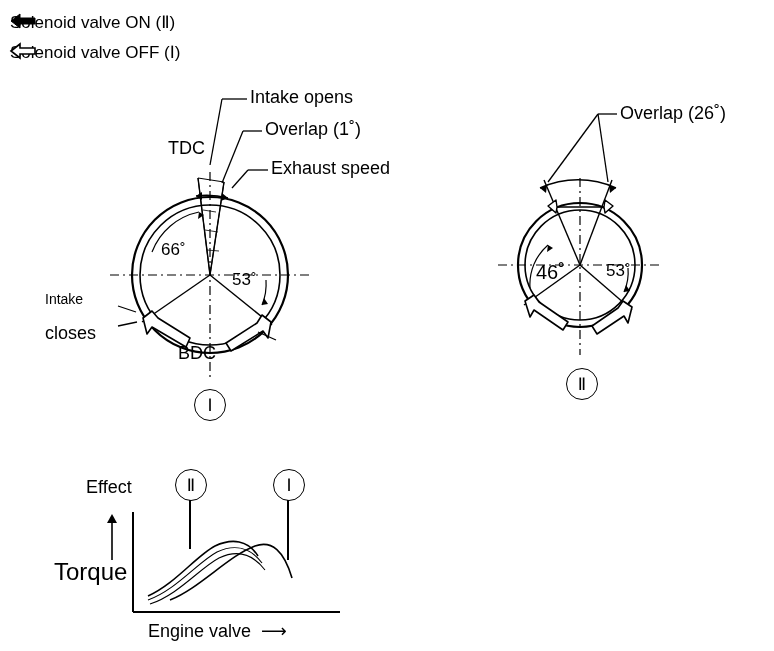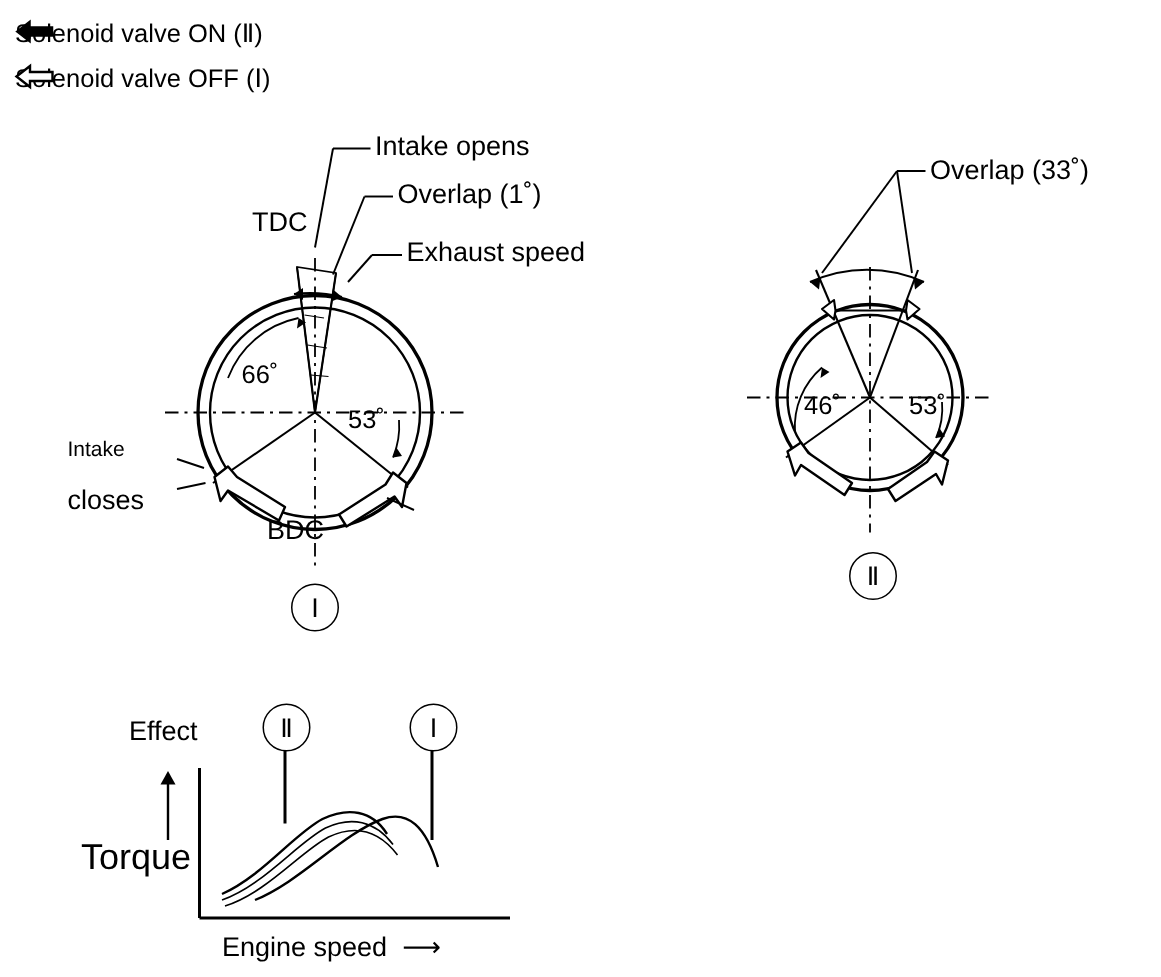--- a/index.html
+++ b/index.html
@@ -152,22 +152,22 @@
 
     <path d="M525 301 L534 295 L539 302 L568 322 L563 330 L534 310 L530 317 Z" fill="#fff" stroke="#000" stroke-width="1.6" stroke-linejoin="round"></path>
 
     <path d="M632 307 L623 301 L618 308 L592 326 L597 334 L624 316 L628 323 Z" fill="#fff" stroke="#000" stroke-width="1.6" stroke-linejoin="round"></path>
 
     <line x1="617" y1="114" x2="598" y2="114" stroke="#000" stroke-width="1.3"></line>
     <line x1="598" y1="114" x2="548" y2="182" stroke="#000" stroke-width="1.3"></line>
     <line x1="598" y1="114" x2="608" y2="182" stroke="#000" stroke-width="1.3"></line>
   </svg>
 
-  <div class="txt" style="left:620px; top:104px; font-size:18px;">Overlap (33˚)</div>
-  <div class="txt" style="left:536px; top:262px; font-size:17px;">46˚</div>
+  <div class="txt" style="left:620px; top:104px; font-size:18px;">Overlap (26˚)</div>
+  <div class="txt" style="left:536px; top:262px; font-size:20px;">46˚</div>
   <div class="txt" style="left:606px; top:262px; font-size:17px;">53˚</div>
 
   <div style="position:absolute; left:566px; top:368px; width:30px; height:30px; border:1.8px solid #000; border-radius:50%; display:flex; align-items:center; justify-content:center;">
     <span class="roman" style="font-size:17px;">Ⅱ</span>
   </div>
 
   <svg width="774" height="651">
 
     <line x1="133" y1="512" x2="133" y2="612" stroke="#000" stroke-width="2"></line>
     <line x1="133" y1="612" x2="340" y2="612" stroke="#000" stroke-width="2"></line>
@@ -181,21 +181,21 @@
 
     <path d="M170 600 C 200 588, 228 556, 255 546 C 272 540, 284 551, 292 578" fill="none" stroke="#000" stroke-width="1.6"></path>
 
     <line x1="190" y1="500" x2="190" y2="549" stroke="#000" stroke-width="2"></line>
     <line x1="288" y1="500" x2="288" y2="560" stroke="#000" stroke-width="2"></line>
   </svg>
 
   <div class="txt" style="left:86px; top:478px; font-size:18px;">Effect</div>
   <div class="txt" style="left:54px; top:560px; font-size:24px;">Torque</div>
   <div class="txt" style="left:148px; top:622px; font-size:18px;">
-    <span>Engine speed</span>
+    <span>Engine valve</span>
     <span>&nbsp;⟶</span>
   </div>
 
   <div style="position:absolute; left:175px; top:469px; width:30px; height:30px; border:1.8px solid #000; border-radius:50%; display:flex; align-items:center; justify-content:center;">
     <span class="roman" style="font-size:17px;">Ⅱ</span>
   </div>
   <div style="position:absolute; left:273px; top:469px; width:30px; height:30px; border:1.8px solid #000; border-radius:50%; display:flex; align-items:center; justify-content:center;">
     <span class="roman" style="font-size:17px;">Ⅰ</span>
   </div>
 

